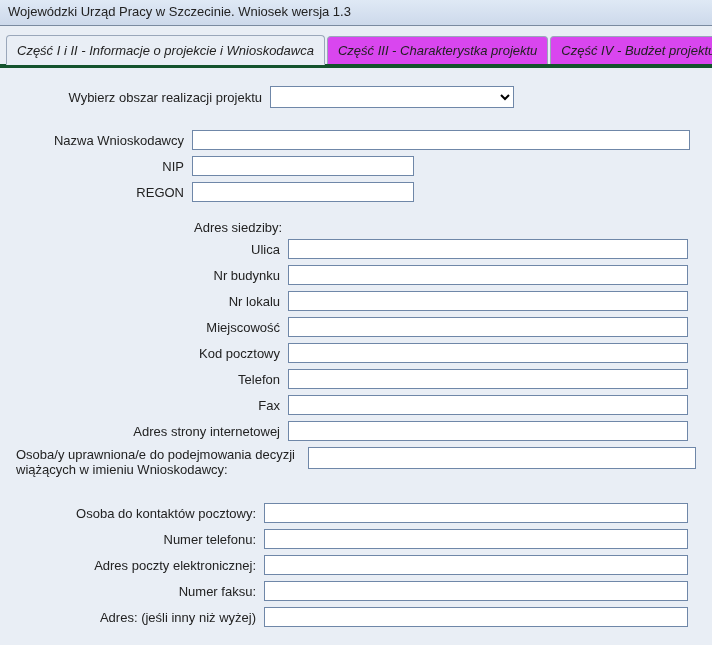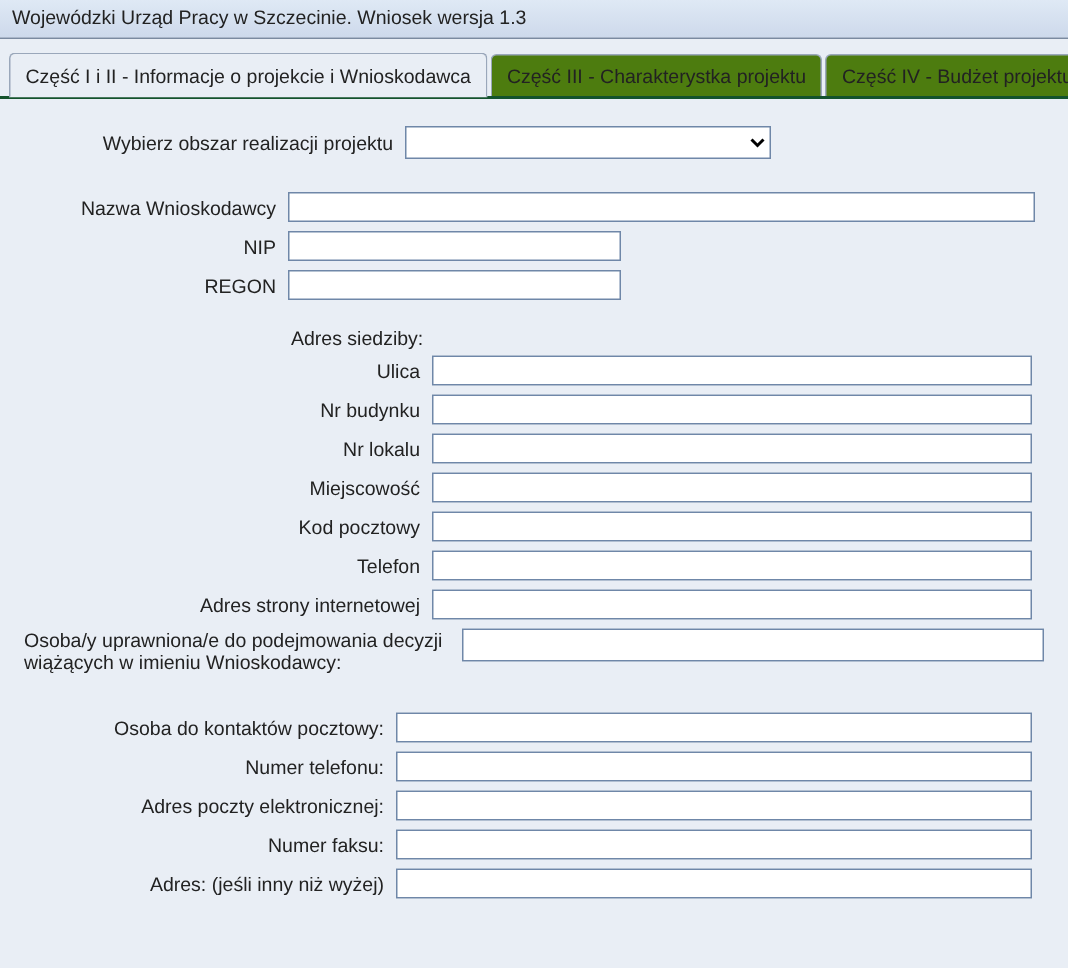--- a/index.html
+++ b/index.html
@@ -20,27 +20,28 @@
   }
   .panel {
     background: #e9eef5;
     padding: 8px 0 0 0;
   }
   .tab-row {
     display: flex;
     align-items: flex-end;
     padding-left: 6px;
     position: relative;
-    border-bottom: 2px solid #14532d;
+    border-bottom: 4px solid #14532d;
+    font-style: italic;
   }
   .tab {
     padding: 6px 10px;
     border: 1px solid #9aa7ba;
     border-bottom: none;
-    background: #4d7c0f;
+    background: #d946ef;
     margin-right: 2px;
     border-top-left-radius: 4px;
     border-top-right-radius: 4px;
     position: relative;
     white-space: nowrap;
     cursor: default;
   }
   .tab.active {
     background: #e9eef5;
     top: 1px;
@@ -151,20 +152,24 @@
     </div>
     <div class="row">
       <div class="label" style="width:272px;">Kod pocztowy</div>
       <input class="txt" style="width: 400px;" value="">
     </div>
     <div class="row">
       <div class="label" style="width:272px;">Telefon</div>
       <input class="txt" style="width: 400px;" value="">
     </div>
     <div class="row">
+      <div class="label" style="width:272px;">Fax</div>
+      <input class="txt" style="width: 400px;" value="">
+    </div>
+    <div class="row">
       <div class="label" style="width:272px;">Adres strony internetowej</div>
       <input class="txt" style="width: 400px;" value="">
     </div>
 
     <div class="auth-block">
       <div class="auth-label">Osoba/y uprawniona/e do podejmowania decyzji wiążących w imieniu Wnioskodawcy:</div>
       <div class="auth-input">
         <input value="" style="">
       </div>
     </div>

